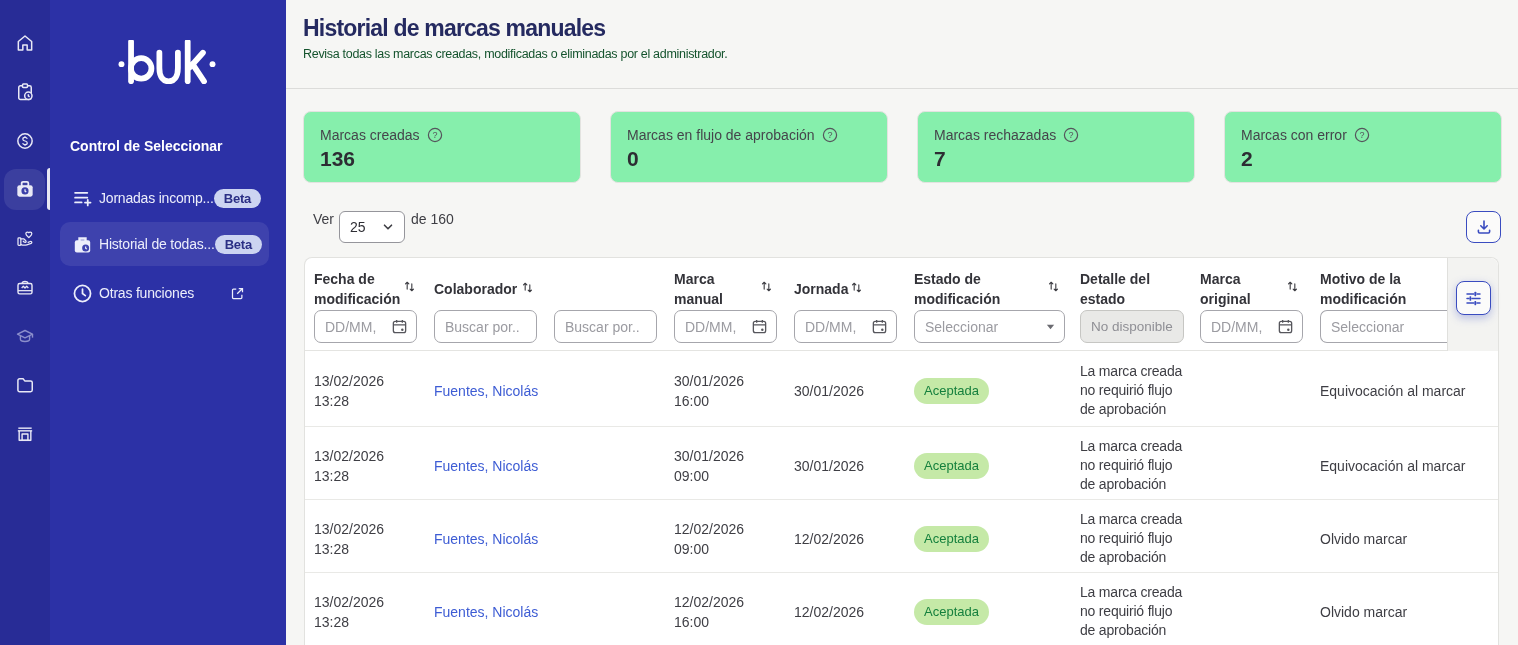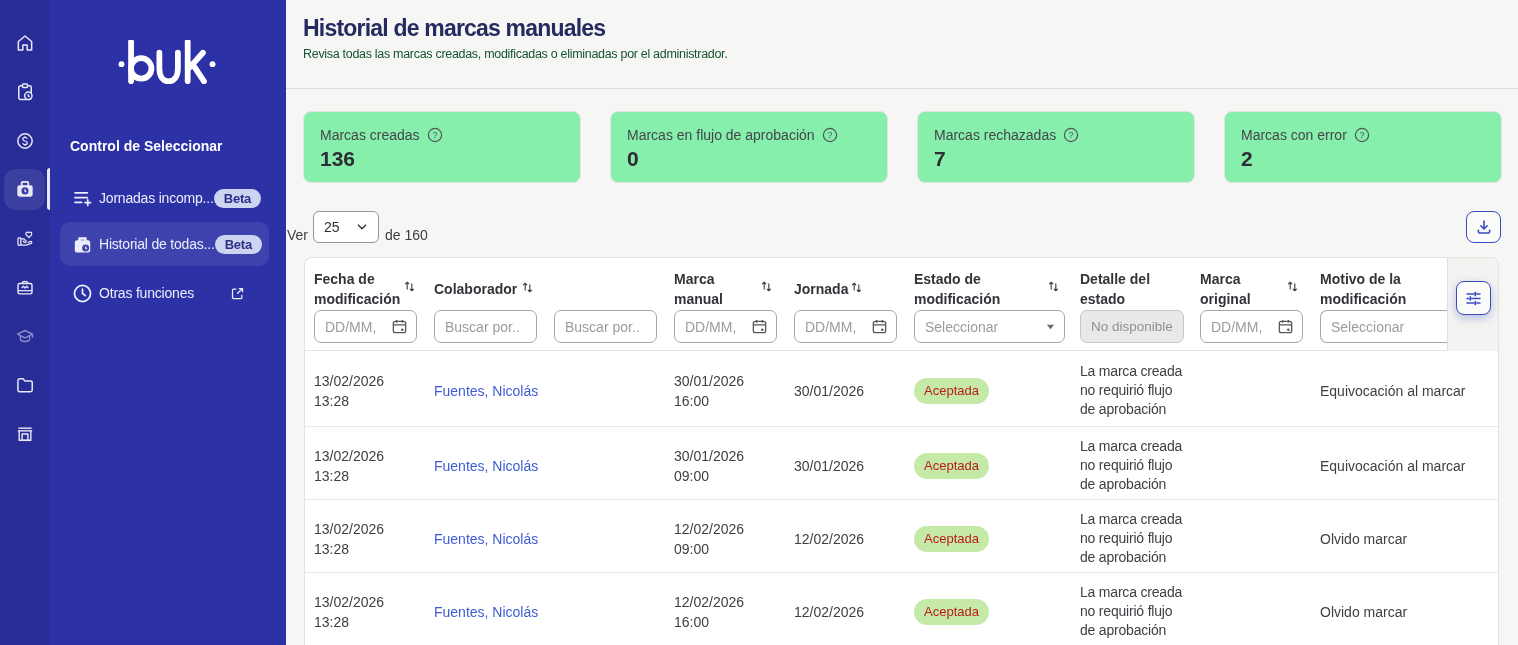--- a/index.html
+++ b/index.html
@@ -29,39 +29,39 @@
 .main { position:absolute; left:286px; top:0; width:1232px; height:645px; background:#f6f6f4; }
 .pgtitle { position:absolute; left:17px; top:15px; font-size:23px; font-weight:700; color:#252a60; letter-spacing:-0.8px;}
 .pgsub { position:absolute; left:17px; top:47px; font-size:12.5px; letter-spacing:-0.3px; color:#14532d; }
 .hdivider { position:absolute; left:0; top:88px; width:1232px; height:1px; background:#dcdcda; }
 
 .card { position:absolute; top:111px; width:278px; height:72px; background:#86efac; border:1px solid #e3e3e0; border-radius:8px; padding:15px 16px 0 16px; }
 .card .clabel { font-size:14px; color:#45454b; display:flex; align-items:center; gap:7px; }
 .card .cvalue { font-size:21px; font-weight:700; color:#2d2d33; margin-top:4px; }
 .qicon { width:16px; height:16px; flex:none; }
 
-.verrow { position:absolute; left:1px; top:211px; height:32px; display:flex; align-items:flex-end; font-size:14px; color:#3e3e44; }
+.verrow { position:absolute; left:27px; top:211px; height:32px; display:flex; align-items:flex-start; font-size:14px; color:#3e3e44; }
 .versel { width:66px; height:32px; border:1px solid #95959b; border-radius:6px; background:#fff; margin:0 8px; display:flex; align-items:center; padding:0 10px; justify-content:space-between; font-size:14px; color:#2f2f35;}
 .dlbtn { position:absolute; left:1180px; top:211px; width:35px; height:32px; border:1px solid #3a4cc0; border-radius:8px; background:#fbfbfa; display:flex; align-items:center; justify-content:center; }
 
 
 .table { position:absolute; left:18px; top:257px; width:1195px; height:400px; background:#fff; border:1px solid #e2e2df; border-bottom:none; border-radius:8px 8px 0 0; }
 .thead { position:absolute; left:0; top:0; width:1193px; height:93px; border-bottom:1px solid #e4e4e1; }
 .th { position:absolute; top:0; height:93px; font-size:14px; font-weight:700; color:#333339; }
 .th .tl { position:absolute; top:11px; left:9px; line-height:20px; }
 .th .sort { position:absolute; width:13px; height:13px; }
 .finput { position:absolute; top:52px; height:33px; border:1px solid #a6a6ac; border-radius:7px; background:#fff; display:flex; align-items:center; padding:0 8px 0 10px; font-size:14px; color:#9b9ba1; justify-content:space-between; }
 .finput.dis { background:#e9e9e7; border-color:#c6c6c3; color:#8f8f95; white-space:nowrap; font-size:13.5px; }
 .pinned { position:absolute; right:0; top:0; width:51px; height:93px; background:#f3f3f1; border-left:1px solid #e0e0dd; border-radius:0 8px 0 0; }
 .fltbtn { position:absolute; right:7px; top:23px; width:35px; height:34px; border:1px solid #3a4cc0; border-radius:8px; background:#fbfbfa; display:flex; align-items:center; justify-content:center; box-shadow:0 3px 8px rgba(70,90,200,0.35); }
 
 .trow { position:absolute; left:0; width:1193px; border-bottom:1px solid #e9e9e6; }
 .td { position:absolute; font-size:14px; color:#3e3e44; line-height:20px; }
 .td a { color:#3d5cd4; text-decoration:none; }
-.pill { display:inline-block; background:#c5e9a7; color:#b91c1c; font-size:13px; border-radius:13px; padding:5px 10px; line-height:16px;}
+.pill { display:inline-block; background:#c5e9a7; color:#15803d; font-size:13px; border-radius:13px; padding:5px 10px; line-height:16px;}
 .det { font-size:14px; line-height:19px; letter-spacing:-0.2px; }
 </style>
 </head>
 <body>
 
 <div class="rail">
   <div class="selbg"></div>
   <div class="selbar"></div>
 
   <div class="ric" style="top:33px">

